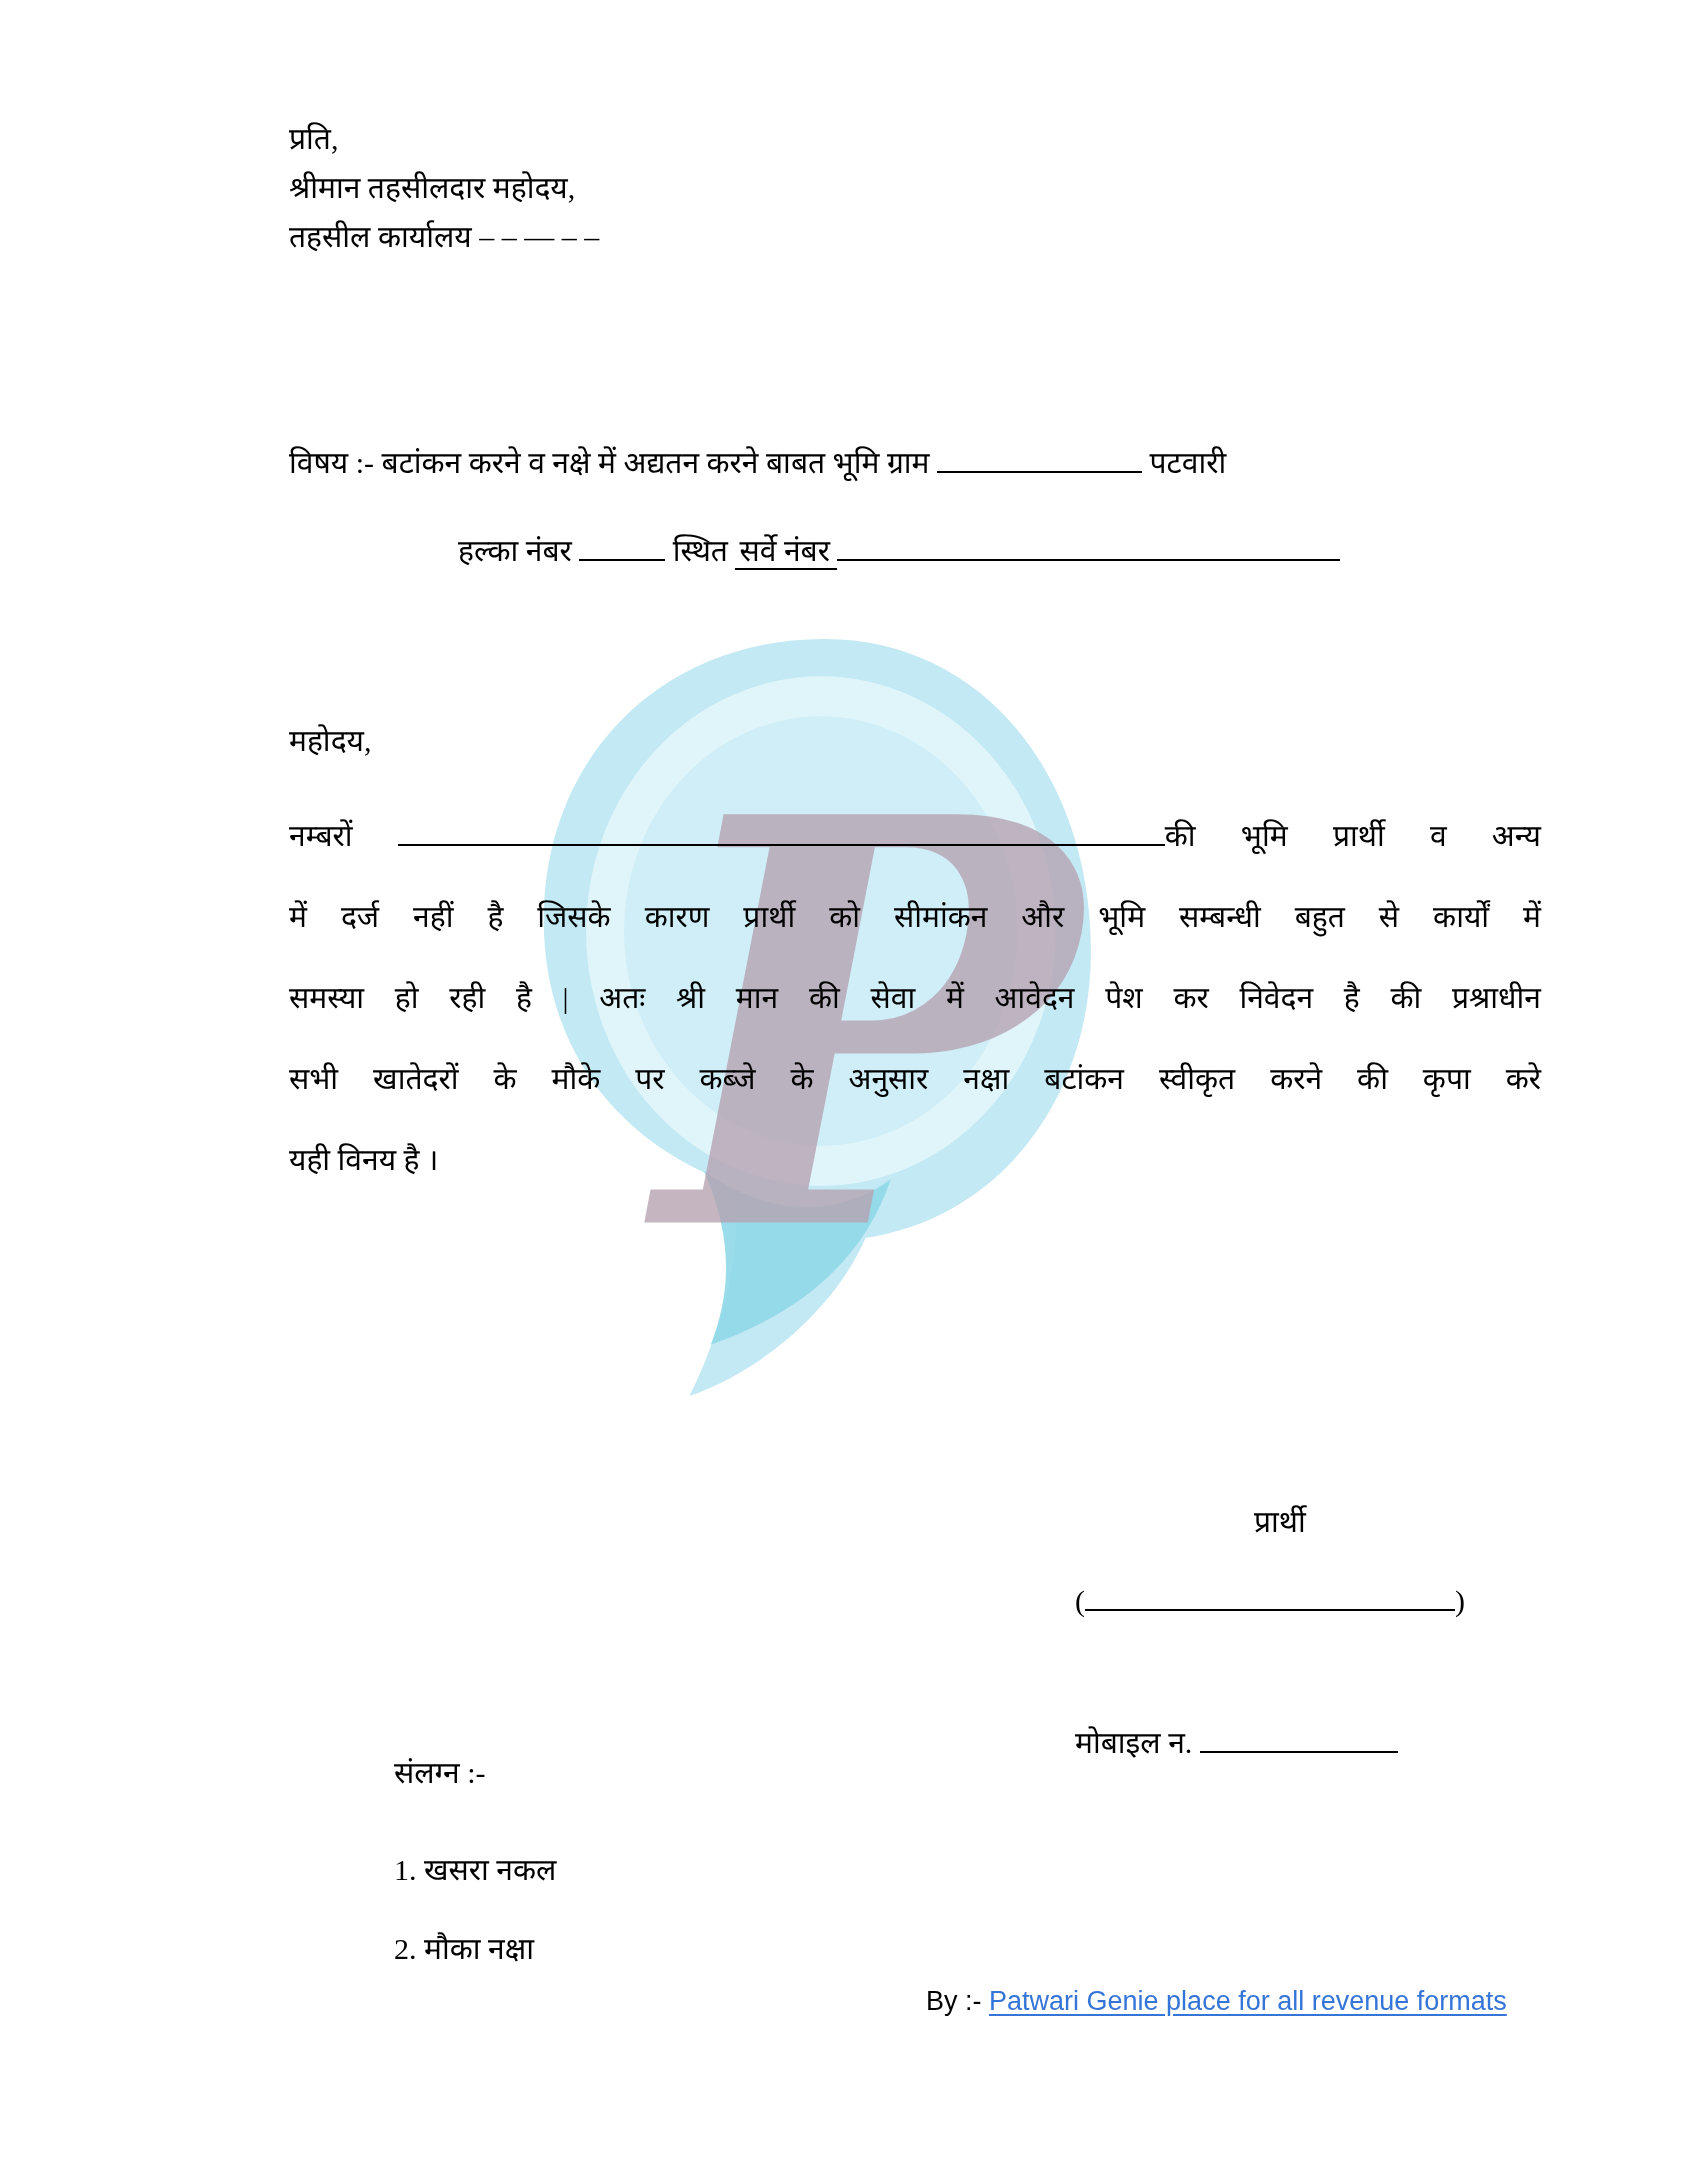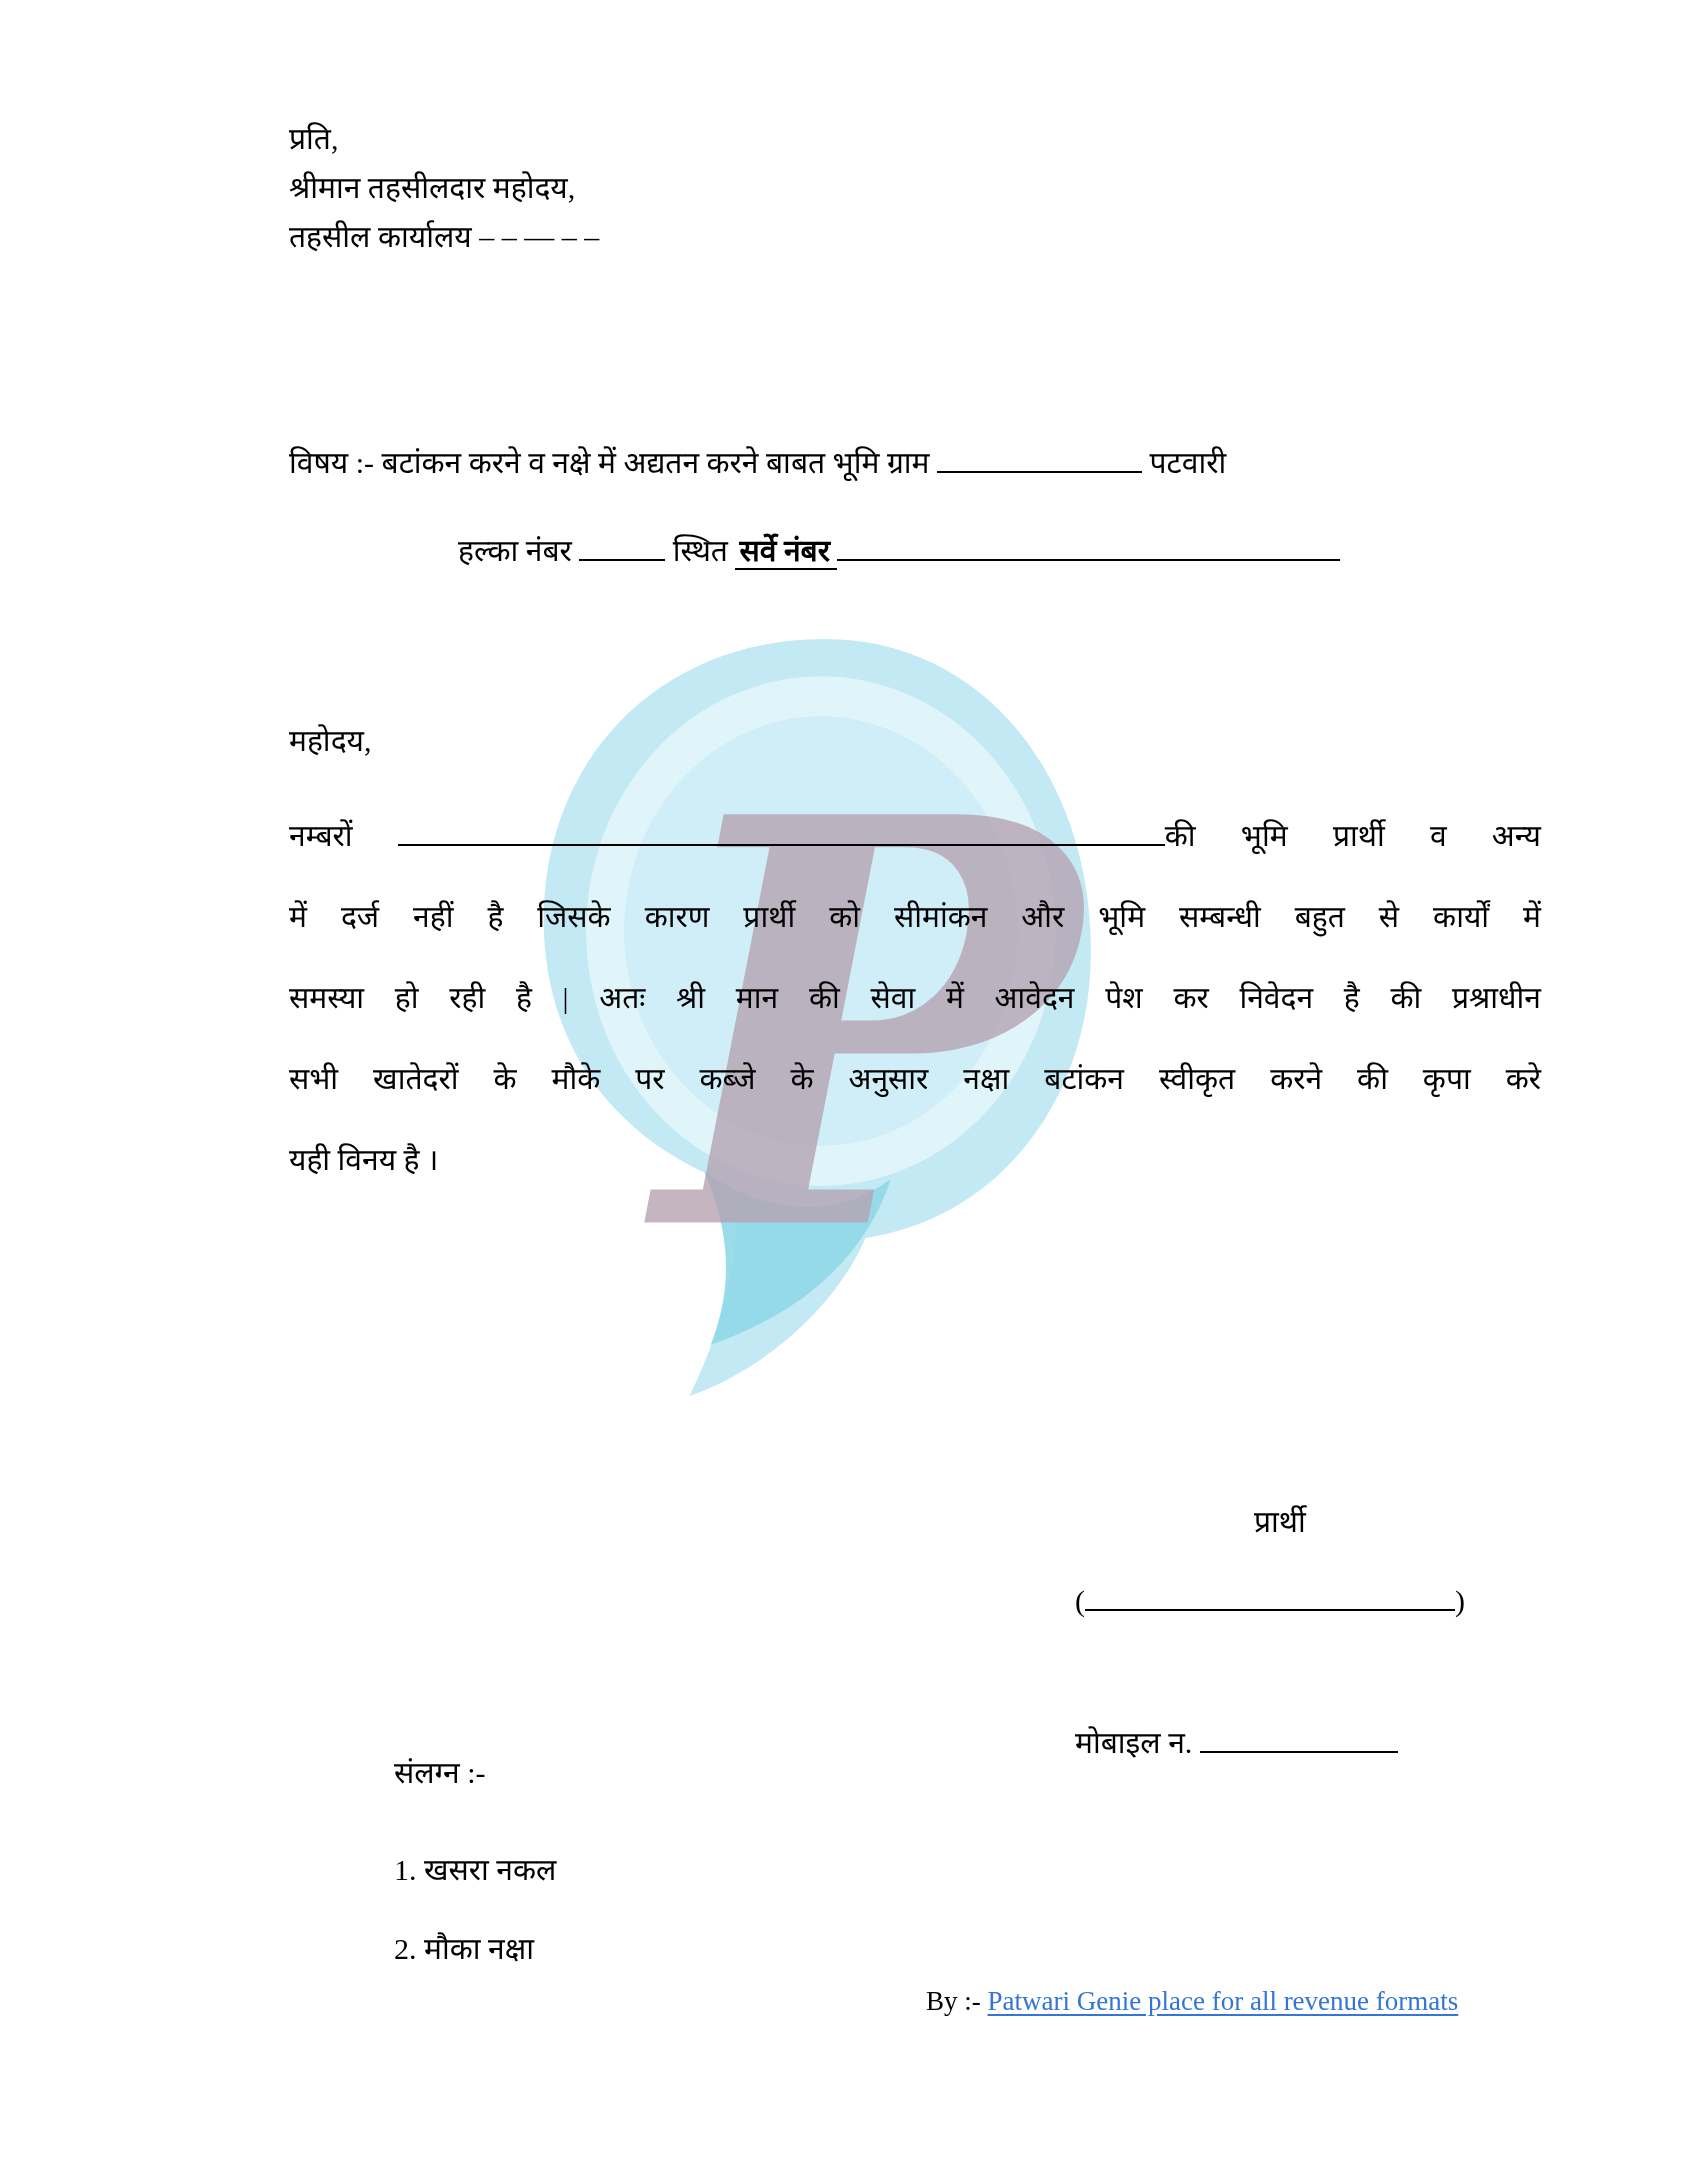--- a/index.html
+++ b/index.html
@@ -25,33 +25,33 @@
   }
   .para .pline.last{text-align-last:left;}
   .para .indent{display:inline-block;width:99px;}
   .blank{
     display:inline-block;
     border-bottom:2.6px solid #000;
     height:25px;
     vertical-align:baseline;
   }
   .bold-ul{
-    font-weight:700;
+    font-weight:400;
     border-bottom:2.6px solid #000;
     padding:0 6.6px 1.3px 4px;
   }
   .sig-prarthi{left:1254px;top:1497px;}
   .sig-paren{left:1075px;top:1576px;}
   .sig-mobile{left:1075px;top:1718px;}
   .att-heading{left:394px;top:1732px;margin-top:16px;}
   .att-item1{left:394px;top:1845px;}
   .att-item2{left:394px;top:1924px;}
   .footer{
     left:926px;top:1985px;
-    font-family:Liberation Serif, serif;
+    font-family:Liberation Sans, sans-serif;
     font-size:27px;line-height:32px;
     color:#000;
   }
   .footer a{
     color:#3575d8;
     text-decoration:underline;
     text-underline-offset:4px;
     cursor:pointer;
   }
   .watermark{

